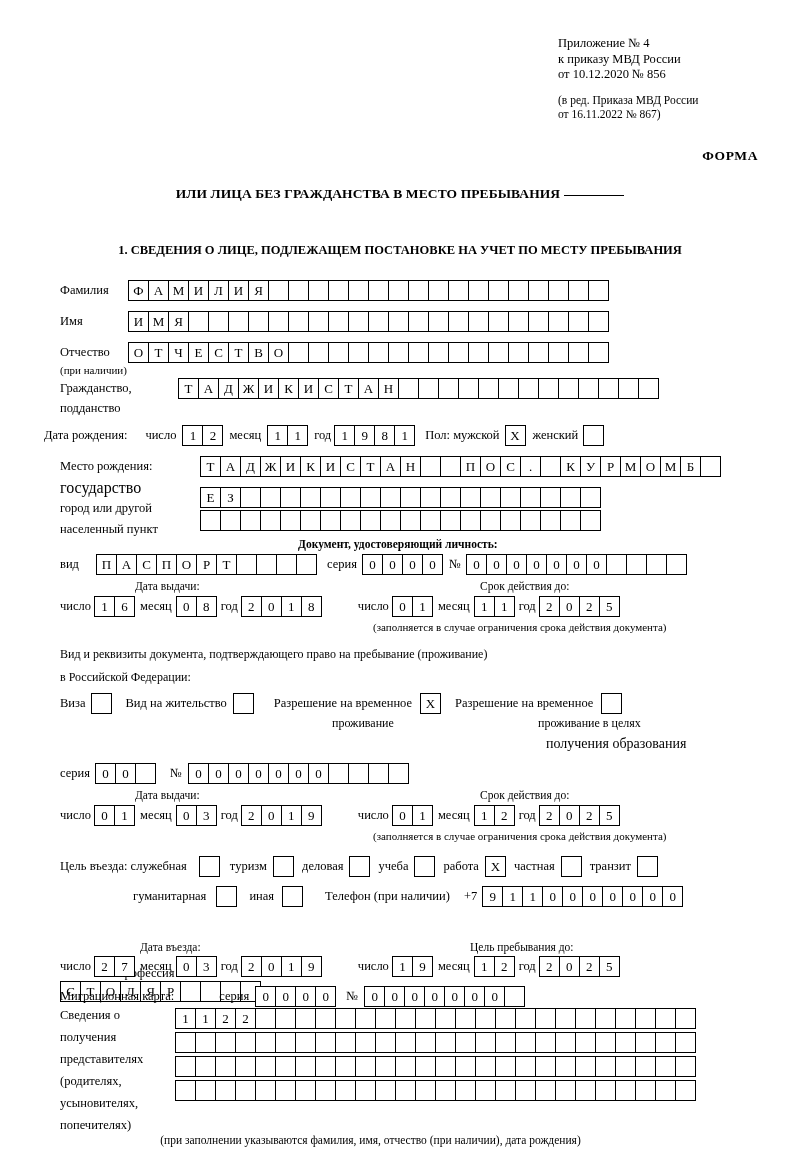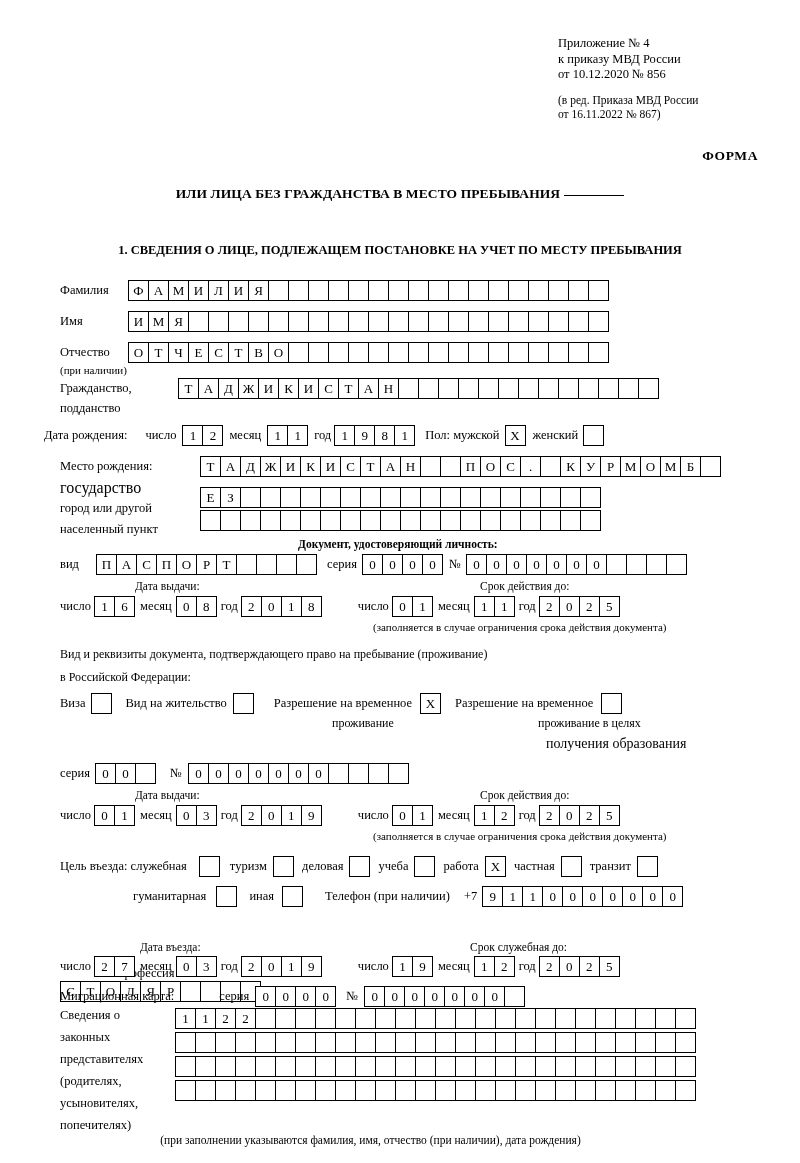--- a/index.html
+++ b/index.html
@@ -588,21 +588,21 @@
         <span class="bx">Я</span>
         <span class="bx">Р</span>
         <span class="bx"></span>
         <span class="bx"></span>
         <span class="bx"></span>
         <span class="bx"></span>
       </span>
   </div>
 
   <div class="note" style="top:941px; left:140px; font-size:11.5px;">Дата въезда:</div>
-  <div class="note" style="top:941px; left:470px; font-size:11.5px;">Срок служебная до:</div>
+  <div class="note" style="top:941px; left:470px; font-size:11.5px;">Цель пребывания до:</div>
 
   <div class="row" style="top:956px; left:60px;">
     <span class="lbl">число</span>
     <span class="boxes" id="entry-day" style="margin-left:3px;">
         <span class="bx">2</span>
         <span class="bx">7</span>
       </span>
     <span class="lbl" style="margin-left:5px;">месяц</span>
     <span class="boxes" id="entry-month" style="margin-left:4px;">
         <span class="bx">0</span>
@@ -650,21 +650,21 @@
         <span class="bx">0</span>
         <span class="bx">0</span>
         <span class="bx">0</span>
         <span class="bx">0</span>
         <span class="bx">0</span>
         <span class="bx"></span>
       </span>
   </div>
 
   <div class="note" style="top:1008px; left:60px; font-size:12.5px;">Сведения о</div>
-  <div class="note" style="top:1030px; left:60px; font-size:12.5px;">законных</div>
+  <div class="note" style="top:1030px; left:60px; font-size:12.5px;">получения</div>
   <div class="note" style="top:1052px; left:60px; font-size:12.5px;">представителях</div>
   <div class="note" style="top:1074px; left:60px; font-size:12.5px;">(родителях,</div>
   <div class="note" style="top:1096px; left:60px; font-size:12.5px;">усыновителях,</div>
   <div class="note" style="top:1118px; left:60px; font-size:12.5px;">попечителях)</div>
 
   <div class="row" style="top:1008px; left:175px;">
     <span class="boxes" id="lr1">
         <span class="bx">1</span>
         <span class="bx">1</span>
         <span class="bx">2</span>

